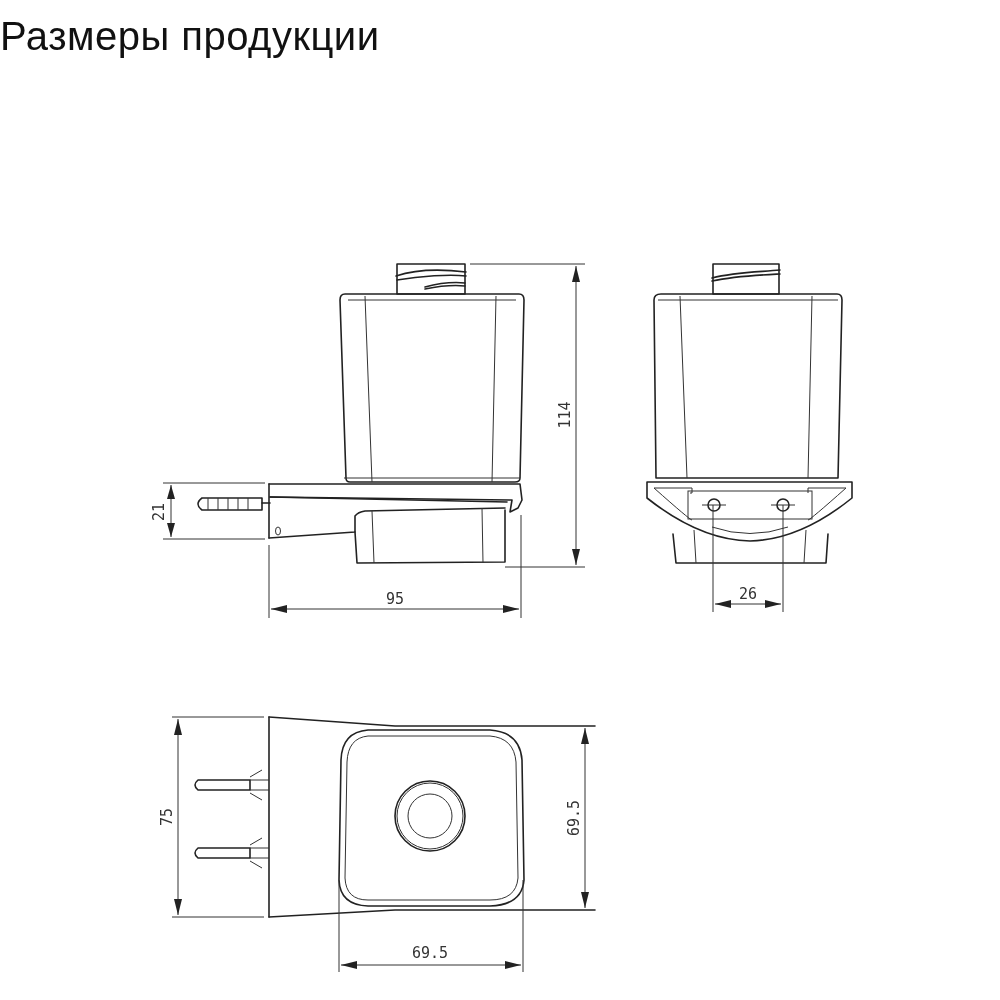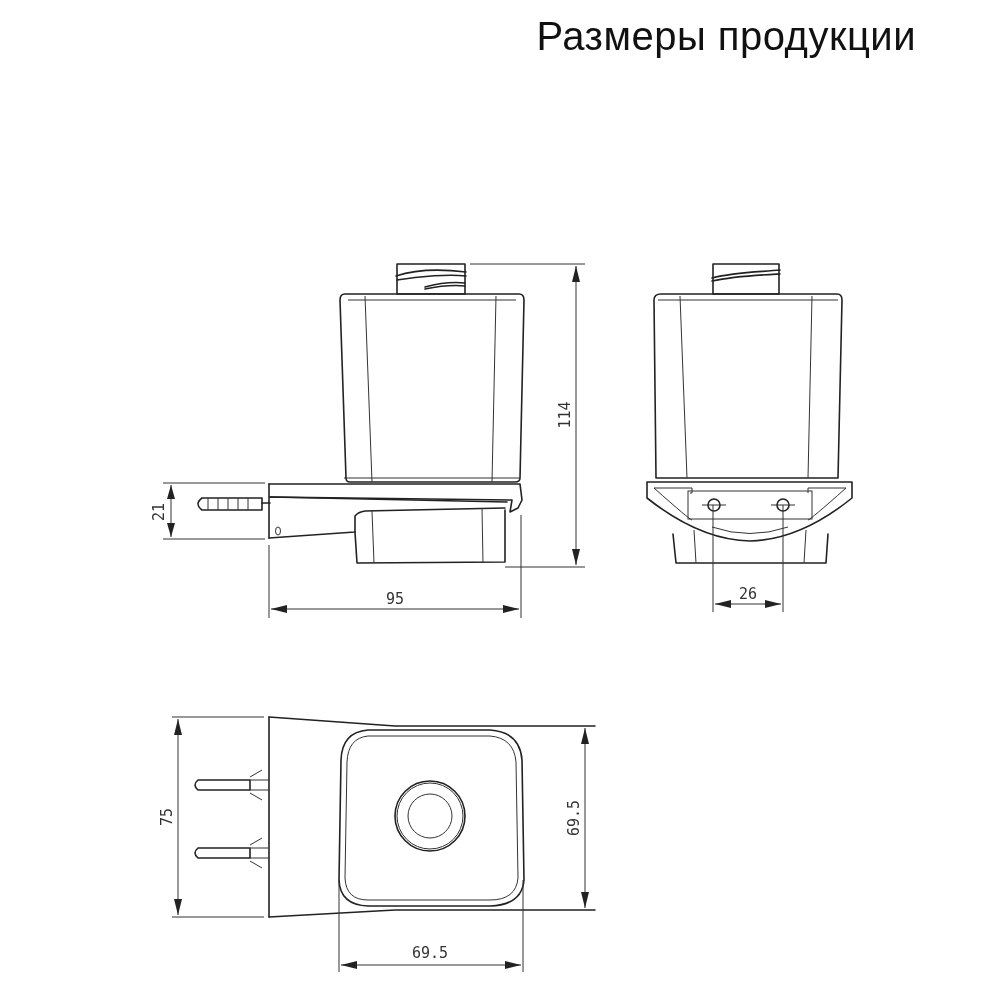--- a/index.html
+++ b/index.html
@@ -1,18 +1,18 @@
 <!DOCTYPE html>
 <html><head>
   <meta charset="utf-8">
   <style>
     html, body { margin: 0; padding: 0; background: #ffffff; }
     body { width: 1000px; height: 1000px; position: relative; overflow: hidden; font-family: "DejaVu Sans", sans-serif; }
     .title {
-      position: absolute; left: 0; top: 14px; width: 916px; text-align: right;
+      position: absolute; left: 0; top: 14px; width: 916px; text-align: left;
       font-family: "Liberation Sans", sans-serif; font-size: 40px; color: #111111; letter-spacing: 0.5px;
     }
     svg.drawing { position: absolute; left: 0; top: 0; }
     .ln { stroke: #222; stroke-width: 1.6; fill: none; stroke-linejoin: round; stroke-linecap: round; }
     .th { stroke: #333; stroke-width: 1; fill: none; }
     .dim { stroke: #333; stroke-width: 1; fill: none; }
     .arr { fill: #222; stroke: none; }
     .dimtxt { font-family: "DejaVu Sans Mono", monospace; font-size: 15px; fill: #333; }
   </style>
 </head>

